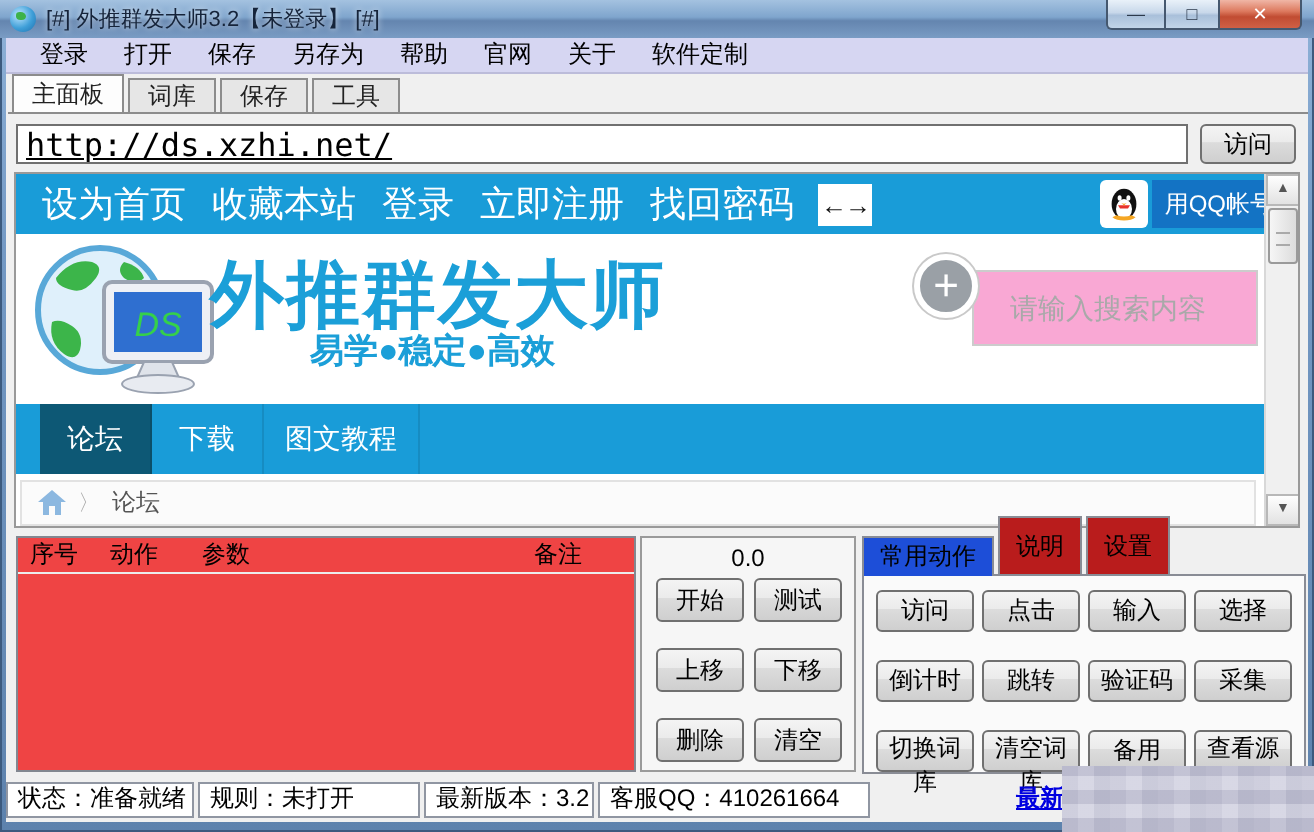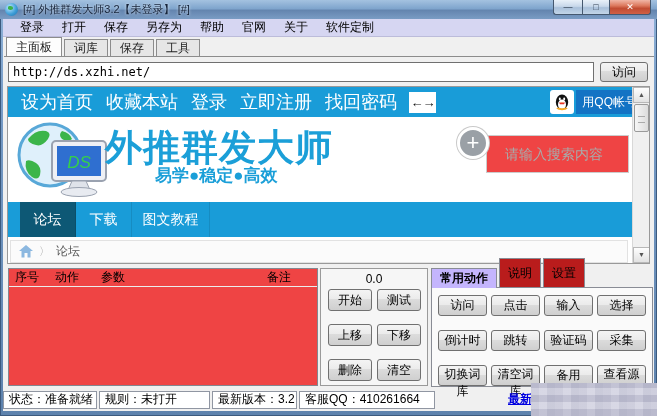--- a/index.html
+++ b/index.html
@@ -33,21 +33,21 @@
   .menu-item { padding:0 9px; color:#000; cursor:pointer; white-space:nowrap; }
   .tabstrip { position:absolute; left:1px; top:19px; right:0; height:19px; display:flex;
     align-items:flex-end; padding-left:2px; border-bottom:1px solid #8c8c8c; }
   .tab { height:17px; padding:0 9px; display:flex; align-items:center; background:#e6e6e6;
     border:1px solid #8c8c8c; border-bottom:none; margin-right:2px; cursor:pointer; color:#222; }
   .tab.active { height:19px; background:#fdfdfd; position:relative; z-index:2; }
   
   .url-row { position:absolute; left:0; top:41px; right:0; height:24px; }
   .url-input { position:absolute; left:5px; top:2px; width:586px; height:20px;
     border:1px solid #707070; background:#fff; font-family:"DejaVu Sans Mono",monospace;
-    font-size:12px; padding:0 4px; color:#000; }
+    font-size:16px; padding:0 4px; color:#000;text-decoration:underline; }
   .visit-btn { position:absolute; right:6px; top:2px; width:48px; height:20px; }
   .btn { border:1px solid #707070; border-radius:3px; cursor:pointer; color:#000; font-size:12px;
     background:linear-gradient(180deg,#f4f4f4 0%,#ebebeb 45%,#dcdcdc 46%,#cfcfcf 100%); }
   
   .browser { position:absolute; left:4px; top:67px; width:643px; height:178px;
     border:1px solid #999; background:#fff; overflow:hidden; }
   .b-content { position:absolute; left:0; top:0; width:625px; height:100%; }
   .b-topbar { position:absolute; left:0; top:0; width:100%; height:30px; background:#199cd8;
     display:flex; align-items:center; color:#fff; }
   .b-link { margin-left:13px; cursor:pointer; white-space:nowrap; font-size:18px; }
@@ -62,21 +62,21 @@
   .b-logo-band { position:absolute; left:0; top:30px; width:100%; height:85px; background:#fff; }
   .logo-art { position:absolute; left:8px; top:2px; }
   .logo-title { position:absolute; left:97px; top:6px; font-size:37px; font-weight:bold;
     color:#1b9fd8; letter-spacing:1px; white-space:nowrap; }
   .logo-slogan { position:absolute; left:99px; top:47px; font-size:17px; font-weight:bold;
     color:#1b9fd8; white-space:nowrap;padding-left:48px; }
   .plus-circle { position:absolute; left:449px; top:10px; width:32px; height:32px; border-radius:50%;
     background:#9aa0a6; border:3px solid #fff; box-shadow:0 0 0 1px #c9c9c9; color:#fff;
     font-size:22px; line-height:26px; text-align:center; cursor:pointer; z-index:2; }
   .search-input { position:absolute; left:478px; top:18px; width:143px; height:38px;
-    border:1px solid #ccc; padding:0 8px 0 18px; font-size:14px; color:#333; background:#ef4444; }
+    border:1px solid #ccc; padding:0 8px 0 18px; font-size:14px; color:#333; background:#f9a8d4; }
   .search-input::placeholder { color:#a9a9a9; }
   .b-navbar { position:absolute; left:0; top:115px; width:100%; height:35px; background:#199cd8;
     display:flex; color:#fff; padding-left:12px; }
   .nav-tab { width:56px; display:flex; align-items:center; justify-content:center; font-size:14px;
     cursor:pointer; border-right:1px solid rgba(0,0,0,.10); }
   .nav-tab.wide { width:78px; }
   .nav-tab.active { background:#0d5875; }
   .b-crumb { position:absolute; left:2px; top:153px; width:618px; height:23px; background:#fbfbfb;
     border:1px solid #e2e2e2; display:flex; align-items:center; padding-left:8px; color:#555; }
   .crumb-sep { margin:0 6px; color:#aaa; font-size:11px; }
@@ -97,21 +97,21 @@
     color:#000; font-size:12px; }
   .th { padding-left:6px; }
   .mid-panel { position:absolute; left:317px; top:249px; width:108px; height:118px;
     border:1px solid #9a9a9a; background:#f6f6f6; }
   .counter { position:absolute; left:0; top:3px; width:100%; text-align:center; color:#000; }
   .mbtn { position:absolute; width:44px; height:22px; }
   .right-panel { position:absolute; left:428px; top:249px; width:222px; height:119px; }
   .ptabs { position:absolute; left:0; top:0; height:20px; display:flex; align-items:flex-end; }
   .ptab { height:30px; padding:0 8px; display:flex; align-items:center; border:1px solid #898c95;
     border-bottom:none; background:#b91c1c; margin-right:2px; cursor:pointer; font-size:12px; }
-  .ptab.active { height:20px; background:#c4b5fd; position:relative; z-index:2;font-weight:bold; }
+  .ptab.active { height:20px; background:#1d4ed8; position:relative; z-index:2; }
   .pbody { position:absolute; left:0; top:19px; right:0; bottom:0; border:1px solid #898c95;
     background:#fafafa; }
   .abtn { position:absolute; width:49px; height:21px; font-size:12px; }
   
   .statusbar { position:absolute; left:0; bottom:2px; right:0; height:19px; display:flex;
     align-items:center; }
   .sfield { height:18px; border:1px solid #9096a2; background:#fff; display:flex; align-items:center;
     padding:0 5px; margin-right:2px; color:#000; white-space:nowrap; overflow:hidden; }
   .sfield.last { flex:1; justify-content:flex-end; border:none; background:transparent; padding-right:60px; }
   .trade-link { color:#0000e0; text-decoration:underline; cursor:pointer; font-weight:bold; }

